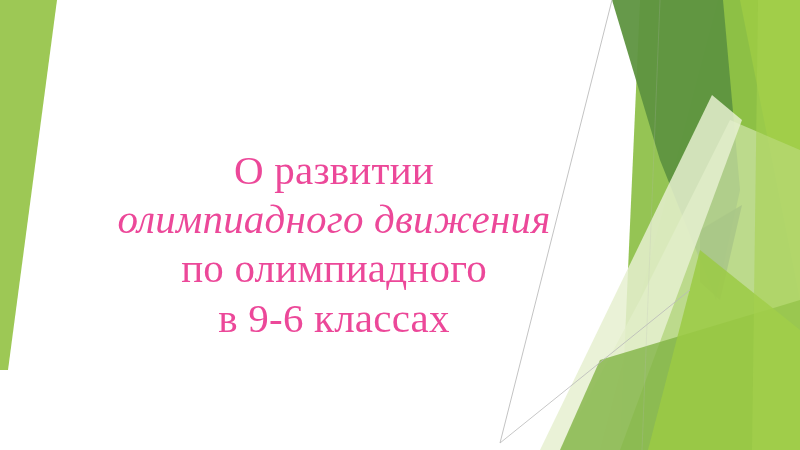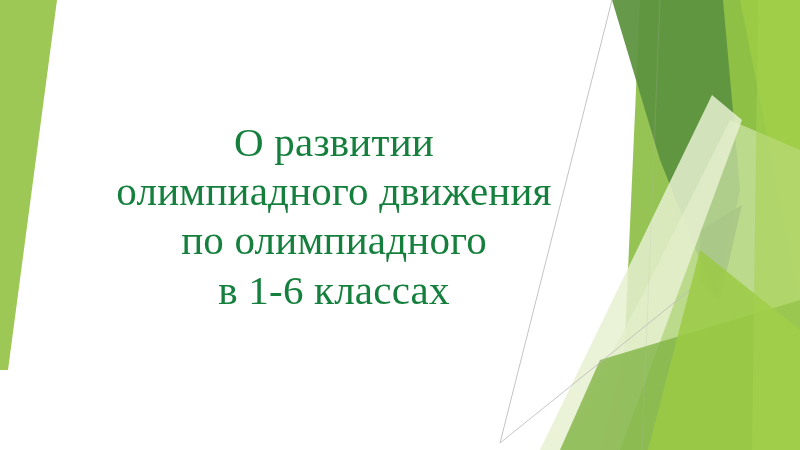--- a/index.html
+++ b/index.html
@@ -34,21 +34,21 @@
     font-size: 41px;
     letter-spacing: 0.2px;
     color: #8CB33F;
     font-family: "Liberation Serif", "DejaVu Serif", serif;
   }
   .title-line {
     display: block;
     white-space: nowrap;
   }
   .title-line.l1 { font-size: 41px; }
-  .title-line.l2 { font-size: 41px; }
+  .title-line.l2 { font-size: 41px; font-style: italic; }
   .title-line.l3 { font-size: 41px; }
   .title-line.l4 { font-size: 41px; }
 </style>
 </head>
 <body>
 
 <div id="slide" style="background: rgb(255, 255, 255);">
 
   <svg id="decor-left" viewBox="0 0 800 450" preserveAspectRatio="none">
     <polygon points="0,0 57,0 8,370 0,370" fill="#9DC855"></polygon>
@@ -72,20 +72,20 @@
 
     <polygon points="700,250 800,330 800,450 648,450" fill="#9BCA44" opacity="0.85"></polygon>
 
     <polygon points="758,0 800,0 800,450 752,450" fill="#A6D14E" opacity="0.55"></polygon>
 
     <line x1="612" y1="0" x2="500" y2="443" stroke="#B9B9B9" stroke-width="1" opacity="0.85"></line>
     <line x1="690" y1="290" x2="500" y2="443" stroke="#B9B9B9" stroke-width="1" opacity="0.8"></line>
     <line x1="660" y1="0" x2="642" y2="450" stroke="#B9B9B9" stroke-width="0.6" opacity="0.35"></line>
   </svg>
 
-  <div id="title-block" style="color: #15803d;">
+  <div id="title-block" style="color: #ec4899; margin-top: 28px;">
     <span class="title-line l1">О развитии</span>
     <span class="title-line l2">олимпиадного движения</span>
     <span class="title-line l3">по олимпиадного</span>
-    <span class="title-line l4">в 1-6 классах</span>
+    <span class="title-line l4">в 9-6 классах</span>
   </div>
 
 </div>
 
 </body></html>

